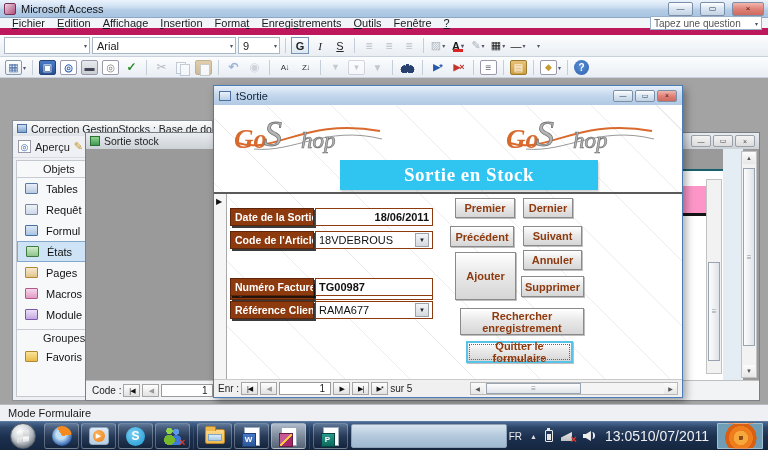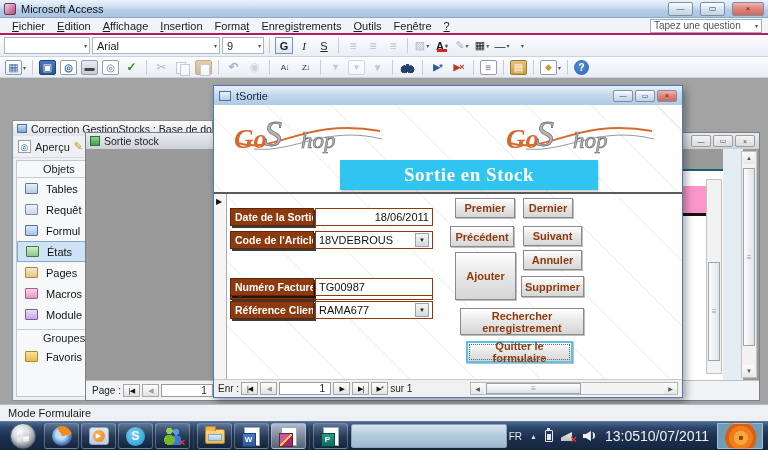--- a/index.html
+++ b/index.html
@@ -16,21 +16,21 @@
   .titlebar .title{font-size:11px;color:#111;flex:1;}
   .wb{width:25px;height:14px;border:1px solid #7b8fa8;border-radius:2px;margin-left:2px;
     background:linear-gradient(#fdfeff,#dde7f2 45%,#c2d3e4);
     display:flex;align-items:center;justify-content:center;font-size:8px;color:#213a57;}
   .wb.close{background:linear-gradient(#f2b5ad,#df8277 50%,#cf6a5e);color:#4a120c;width:32px;}
   .wb.sm{width:20px;height:12px;font-size:7px;}
   .wb.gray{background:linear-gradient(#f4f4f4,#dcdcdc);border-color:#9aa0a8;color:#444;}
 
   
   .menubar{position:absolute;left:0;top:18px;width:768px;height:17px;background:#f1f5fa;
-    border-bottom:2px solid #be185d;display:flex;align-items:center;padding:0 6px;}
+    border-bottom:7px solid #be185d;display:flex;align-items:center;padding:0 6px;}
   .menu-item{font-size:11px;color:#1a1a1a;padding:1px 6px;cursor:default;}
   .menu-spacer{flex:1;}
   .qbox{width:112px;height:14px;border:1px solid #9ab0c8;background:#fff;display:flex;
     align-items:center;font-size:10px;color:#555;padding:0 3px;}
   .qbox .qa{margin-left:auto;font-size:6px;color:#456;}
 
   
   .toolbar{position:absolute;left:0;width:768px;display:flex;align-items:center;padding:0 4px;gap:2px;
     background:linear-gradient(#fcfdfe,#e9eef4);border-bottom:1px solid #c9d2dd;}
   .toolbar.fmt{top:35px;height:22px;}
@@ -181,21 +181,21 @@
   .rec-strip{position:absolute;left:0;top:89px;bottom:0;width:13px;background:#f5f5f5;
     border-right:1px solid #a9a9a9;}
   .rec-strip::before{content:"▶";position:absolute;left:2px;top:3px;font-size:8px;color:#111;}
   .frow{position:absolute;left:0;right:0;height:18px;}
   .flabel{position:absolute;left:16px;width:84px;height:18px;background:#8e3a0f;color:#fff;
     font-weight:bold;font-size:10.5px;line-height:17px;padding-left:4px;border:1px solid #5e250a;
     box-shadow:2px 2px 0 rgba(10,10,10,.8);white-space:nowrap;overflow:hidden;}
   .ffield{position:absolute;left:101px;width:118px;height:18px;background:#fff;
     border:1px solid #8e3a0f;display:flex;align-items:center;padding:0 3px;}
   .fval{flex:1;font-size:11px;color:#111;white-space:nowrap;overflow:hidden;}
-  .fval.bold{font-weight:normal;} .fval.italic{}
+  .fval.bold{font-weight:bold;} .fval.italic{}
   .fval.al-right{text-align:right;}
   .combo-btn{width:14px;height:14px;background:linear-gradient(#f4f5f7,#d6dae0);
     border:1px solid #9aa2ac;font-size:6px;display:flex;align-items:center;justify-content:center;
     color:#222;margin-left:2px;flex:none;}
   .fbtn{position:absolute;background:linear-gradient(#ffffff,#e9e9e9 45%,#d6d6d6);
     border:1px solid #8a8a8a;box-shadow:inset 0 1px 0 #fff,1px 1px 0 rgba(0,0,0,.25);
     color:#8e3a0f;font-weight:bold;font-size:11px;display:flex;align-items:center;
     justify-content:center;text-align:center;line-height:12px;}
   .fbtn.quit{border:2px solid #58c3e8;outline:1px dotted #666;outline-offset:-4px;}
   .fw-nav{position:absolute;left:0;right:0;bottom:0;height:18px;background:#f0f0f0;
@@ -325,21 +325,21 @@
       <span>Tapez une question</span>
       <span class="qa">▾</span>
     </span>
   </div>
 
   <div class="toolbar fmt">
     <span class="combo" style="width:86px;">
       <span></span>
       <span class="combo-arrow">▾</span>
     </span>
-    <span class="combo" style="width:128px;">
+    <span class="combo" style="width:144px;">
       <span>Arial</span>
       <span class="combo-arrow">▾</span>
     </span>
     <span class="combo" style="width:42px;">
       <span>9</span>
       <span class="combo-arrow">▾</span>
     </span>
     <span class="tsep"></span>
     <span class="fmt-btn b boxed">G</span>
     <span class="fmt-btn it">I</span>
@@ -518,21 +518,21 @@
           <div class="vthumb" style="top:82px;bottom:12px;">≡</div>
         </div>
         <div class="rw-gap"></div>
         <div class="vsb" style="right:2px;top:2px;bottom:2px;width:16px;">
           <div class="varrow" style="top:0;">▲</div>
           <div class="vthumb" style="top:16px;height:178px;">≡</div>
           <div class="varrow" style="bottom:0;">▼</div>
         </div>
       </div>
       <div class="rw-nav">
-        <span>Page :</span>
+        <span>Code :</span>
         <span class="navbtn">|◀</span>
         <span class="navbtn dis">◀</span>
         <span class="navbox">1</span>
         <span class="navbtn">▶</span>
       </div>
     </div>
 
     <div class="form-window">
       <div class="fw-titlebar">
         <span class="fw-icon"></span>
@@ -612,21 +612,21 @@
         <div class="fbtn quit" style="left:252px;top:236px;width:107px;height:22px;">Quitter le formulaire</div>
       </div>
       <div class="fw-nav">
         <span>Enr :</span>
         <span class="navbtn">|◀</span>
         <span class="navbtn dis">◀</span>
         <span class="navbox">1</span>
         <span class="navbtn">▶</span>
         <span class="navbtn">▶|</span>
         <span class="navbtn">▶*</span>
-        <span>sur 1</span>
+        <span>sur 5</span>
         <span class="hsb">
           <span class="ar l">◀</span>
           <span class="thumb">≡</span>
           <span class="ar r">▶</span>
         </span>
       </div>
     </div>
   </div>
 
   <div class="statusbar">

